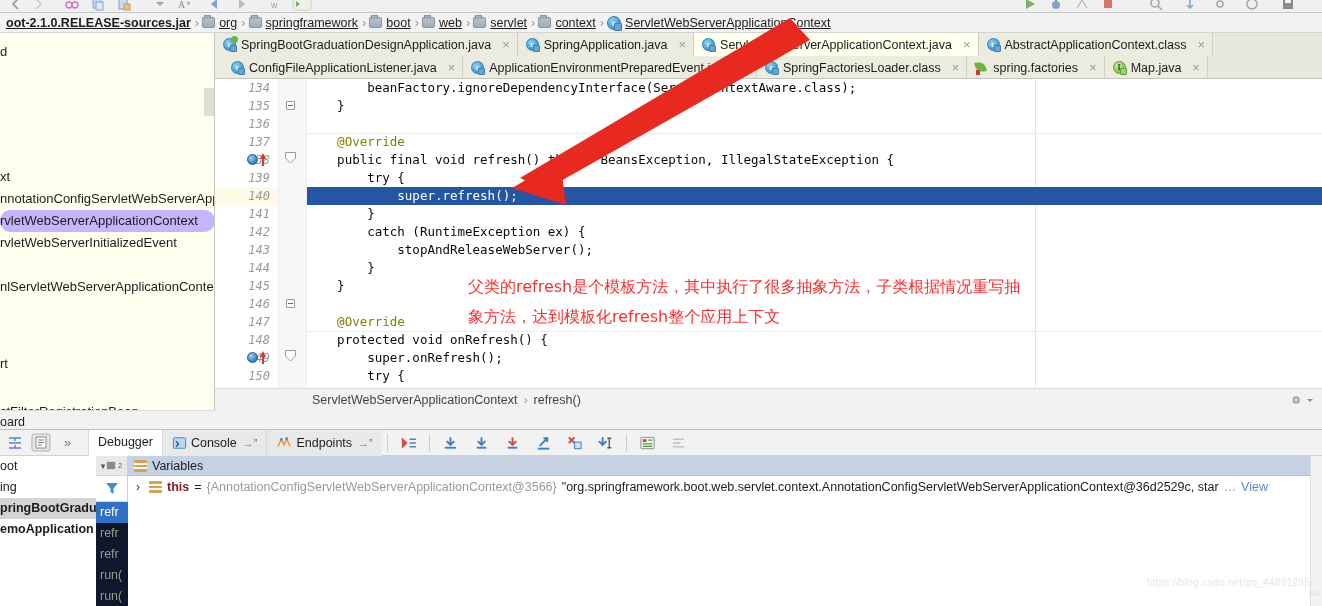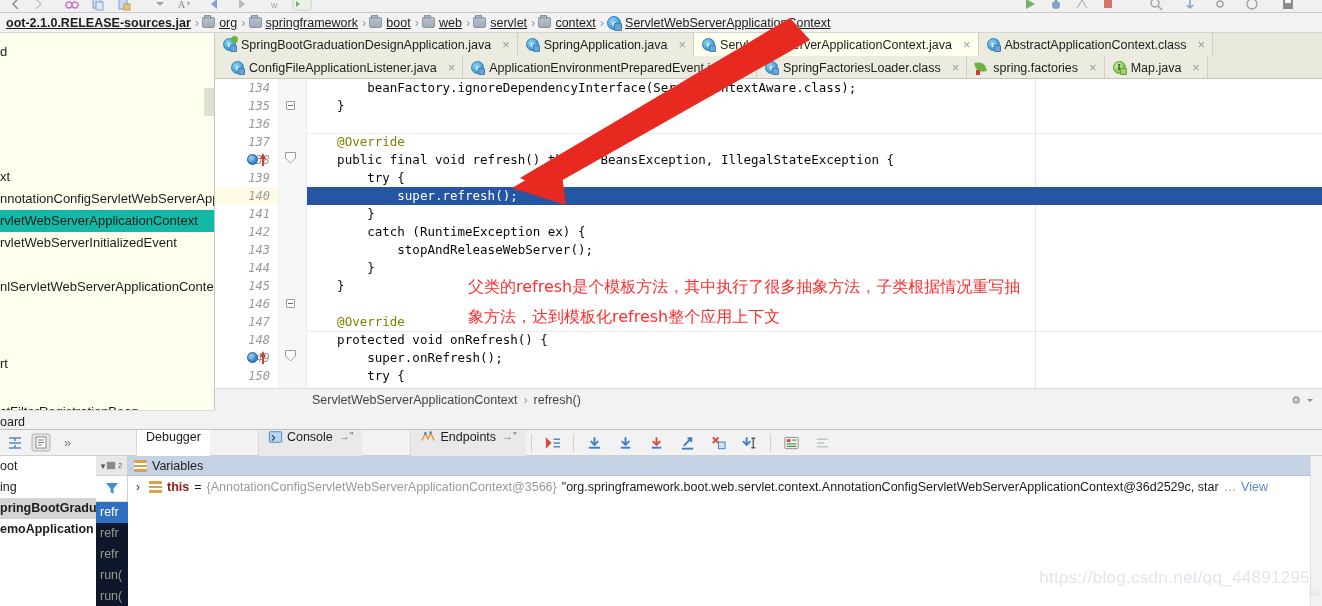--- a/index.html
+++ b/index.html
@@ -195,21 +195,21 @@
   
   .left-panel {
     position: absolute; left: 0; top: 33px; width: 215px; height: 385px;
     background: #ffffee; overflow: hidden; border-right: 1px solid #c6c6c6;
   }
   .lp-row {
     position: absolute; left: 0; width: 215px; height: 22px; line-height: 22px;
     font-size: 13px; color: #1c1c1c; white-space: nowrap; padding-left: 0px;
     overflow: hidden;
   }
-  .lp-row.sel { background: #14b8a6; }
+  .lp-row.sel { background: #c4b5fd; border-radius: 11px; }
   .lp-scroll {
     position: absolute; right: 0; top: 55px; width: 10px; height: 28px;
     background: #e0e0d2;
   }
   .lp-bottom-bar {
     position: absolute; left: 0; top: 410px; width: 215px; height: 22px;
     background: #f2f2f2; font-size: 12.5px; color: #1c1c1c;
     line-height: 22px; overflow: hidden; border-top: 1px solid #dcdcdc;
   }
 
@@ -219,23 +219,23 @@
     background: #f2f2f2; border-top: 1px solid #c0c0c0;
   }
   .dw-toolbar {
     position: absolute; left: 0; top: 0; width: 1322px; height: 26px;
     background: #f2f2f2; display: flex; align-items: center;
     border-bottom: 1px solid #d0d0d0;
   }
   .dw-leftbtns { display: flex; align-items: center; gap: 6px; width: 88px; padding-left: 6px; }
   .dw-chev { color: #777; font-size: 13px; padding: 0 6px; }
   .dw-tab {
-    display: flex; gap: 4px; height: 26px;
+    display: flex; align-items: center; gap: 4px; height: 26px;
     padding: 0 9px; font-size: 12.5px; color: #1c1c1c;
-    border-left: 1px solid #d8d8d8; background: #e9e9e9; white-space: nowrap; margin-left: 48px;
+    border-left: 1px solid #d8d8d8; background: #e9e9e9; white-space: nowrap;
   }
   .dw-tab.active { background: #ffffff; border-bottom: 1px solid #fff; }
   .dw-tab .pin { color: #777; font-size: 11px; margin-left: 2px; }
   .dw-sep { width: 1px; height: 18px; background: #cfcfcf; margin: 0 5px; }
   .dbg-ic { width: 17px; height: 16px; }
 
   
   .frames-pane {
     position: absolute; left: 0; top: 26px; width: 96px; height: 151px;
     background: #ffffff; overflow: hidden;
@@ -294,21 +294,21 @@
   .ic-vars:before, .ic-vars:after {
     content:""; position:absolute; left:0; right:0; height:2px; background:#fff;
   }
   .ic-vars:before { top: 3px; }
   .ic-vars:after { top: 7px; }
   .ic-funnel { width: 14px; height: 13px; }
 
   
   .watermark {
     position: absolute; right: 12px; bottom: 18px;
-    font-size: 17px; color: #e2e6ea; letter-spacing: .3px;
+    font-size: 10px; color: #e2e6ea; letter-spacing: .3px;
     font-family: "Liberation Sans", sans-serif; white-space: nowrap;
   }
   .wm-small { position:absolute; right: 2px; bottom: 8px; font-size: 9px; color:#e0e4e8; }
 </style>
 </head>
 <body>
 
 <div class="app">
 
   <div class="top-toolbar">

